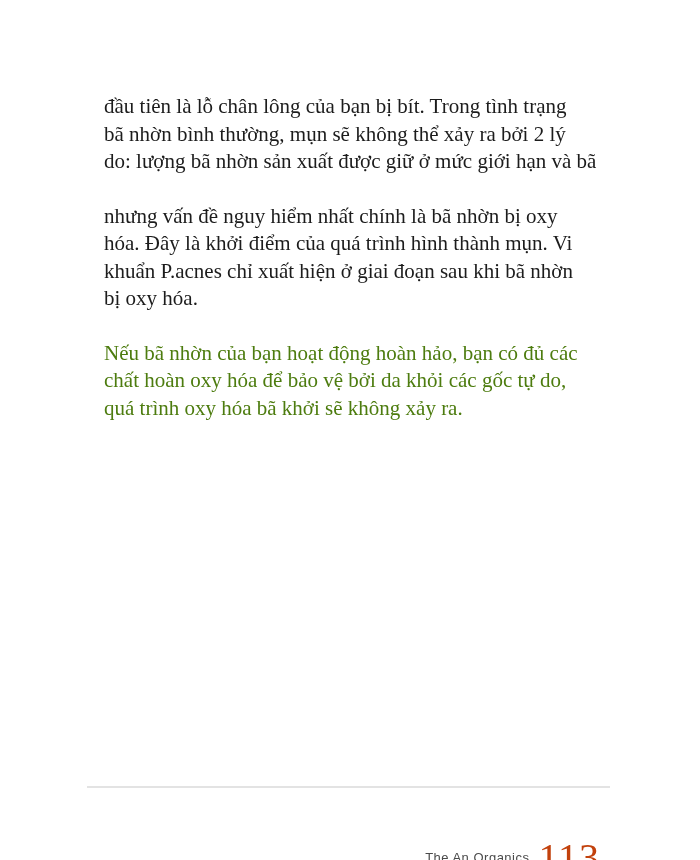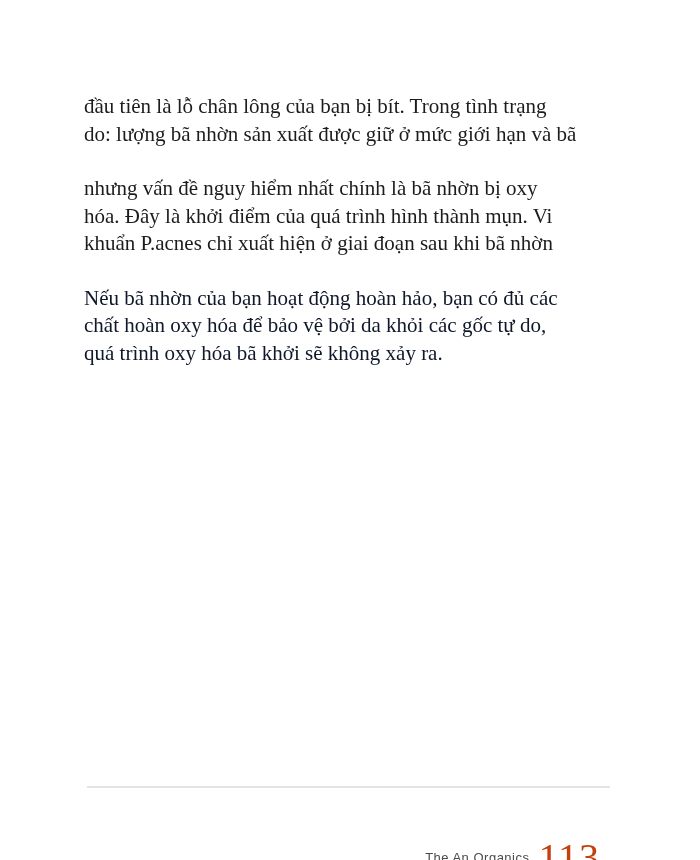--- a/index.html
+++ b/index.html
@@ -25,23 +25,24 @@
     color: #1c1c1c;
     letter-spacing: 0px;
   }
   .para {
     margin: 0 0 27px 0;
     padding: 0;
   }
   .para .line {
     display: block;
     white-space: nowrap;
+    margin-left: 20px;
   }
   .para.cyan {
-    color: #0f172a;
+    color: #4d7c0f;
     font-family: Liberation Serif, serif;
   }
   .footer-rule {
     position: absolute;
     left: 87px;
     top: 786px;
     width: 523px;
     height: 2px;
     background: #e3e3e3;
   }
@@ -69,27 +70,29 @@
 </style>
 </head>
 <body>
 
 <div class="page">
 
   <div class="text-block">
 
     <p class="para">
       <span class="line">đầu tiên là lỗ chân lông của bạn bị bít. Trong tình trạng</span>
+      <span class="line">bã nhờn bình thường, mụn sẽ không thể xảy ra bởi 2 lý</span>
       <span class="line">do: lượng bã nhờn sản xuất được giữ ở mức giới hạn và bã</span>
     </p>
 
     <p class="para">
       <span class="line">nhưng vấn đề nguy hiểm nhất chính là bã nhờn bị oxy</span>
       <span class="line">hóa. Đây là khởi điểm của quá trình hình thành mụn. Vi</span>
       <span class="line">khuẩn P.acnes chỉ xuất hiện ở giai đoạn sau khi bã nhờn</span>
+      <span class="line">bị oxy hóa.</span>
     </p>
 
     <p class="para cyan">
       <span class="line">Nếu bã nhờn của bạn hoạt động hoàn hảo, bạn có đủ các</span>
       <span class="line">chất hoàn oxy hóa để bảo vệ bởi da khỏi các gốc tự do,</span>
       <span class="line">quá trình oxy hóa bã khởi sẽ không xảy ra.</span>
     </p>
 
   </div>
 

